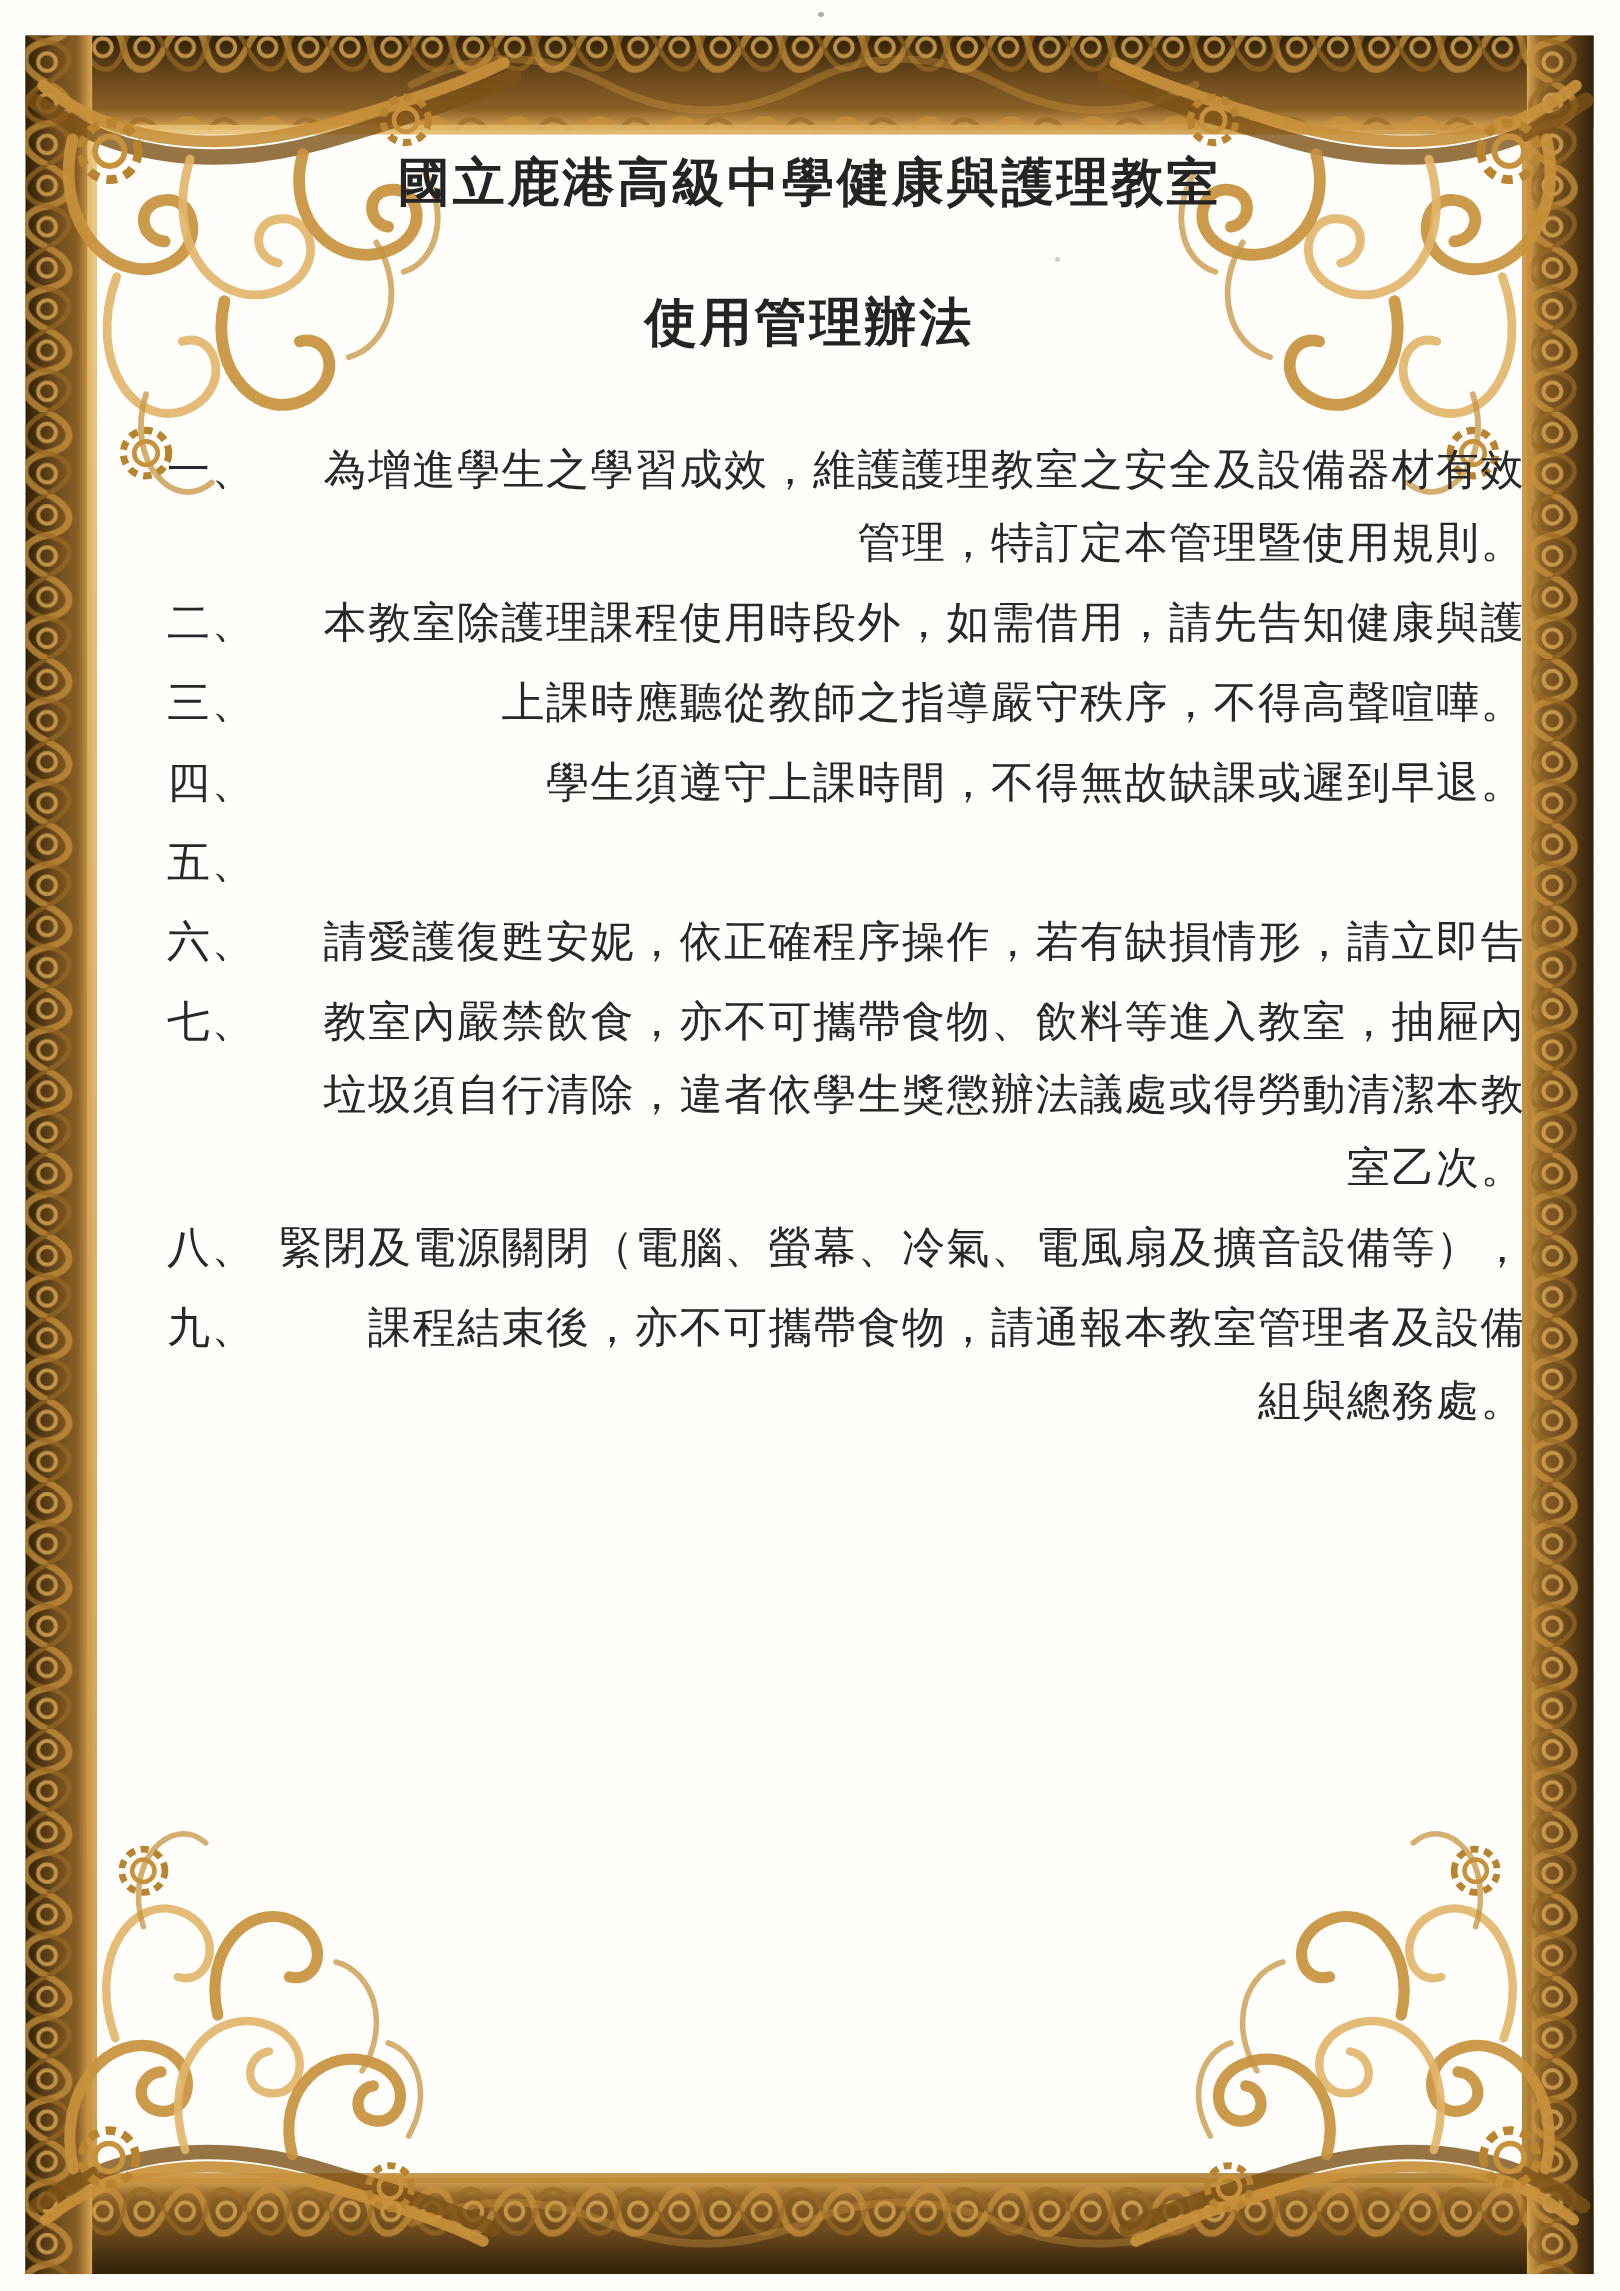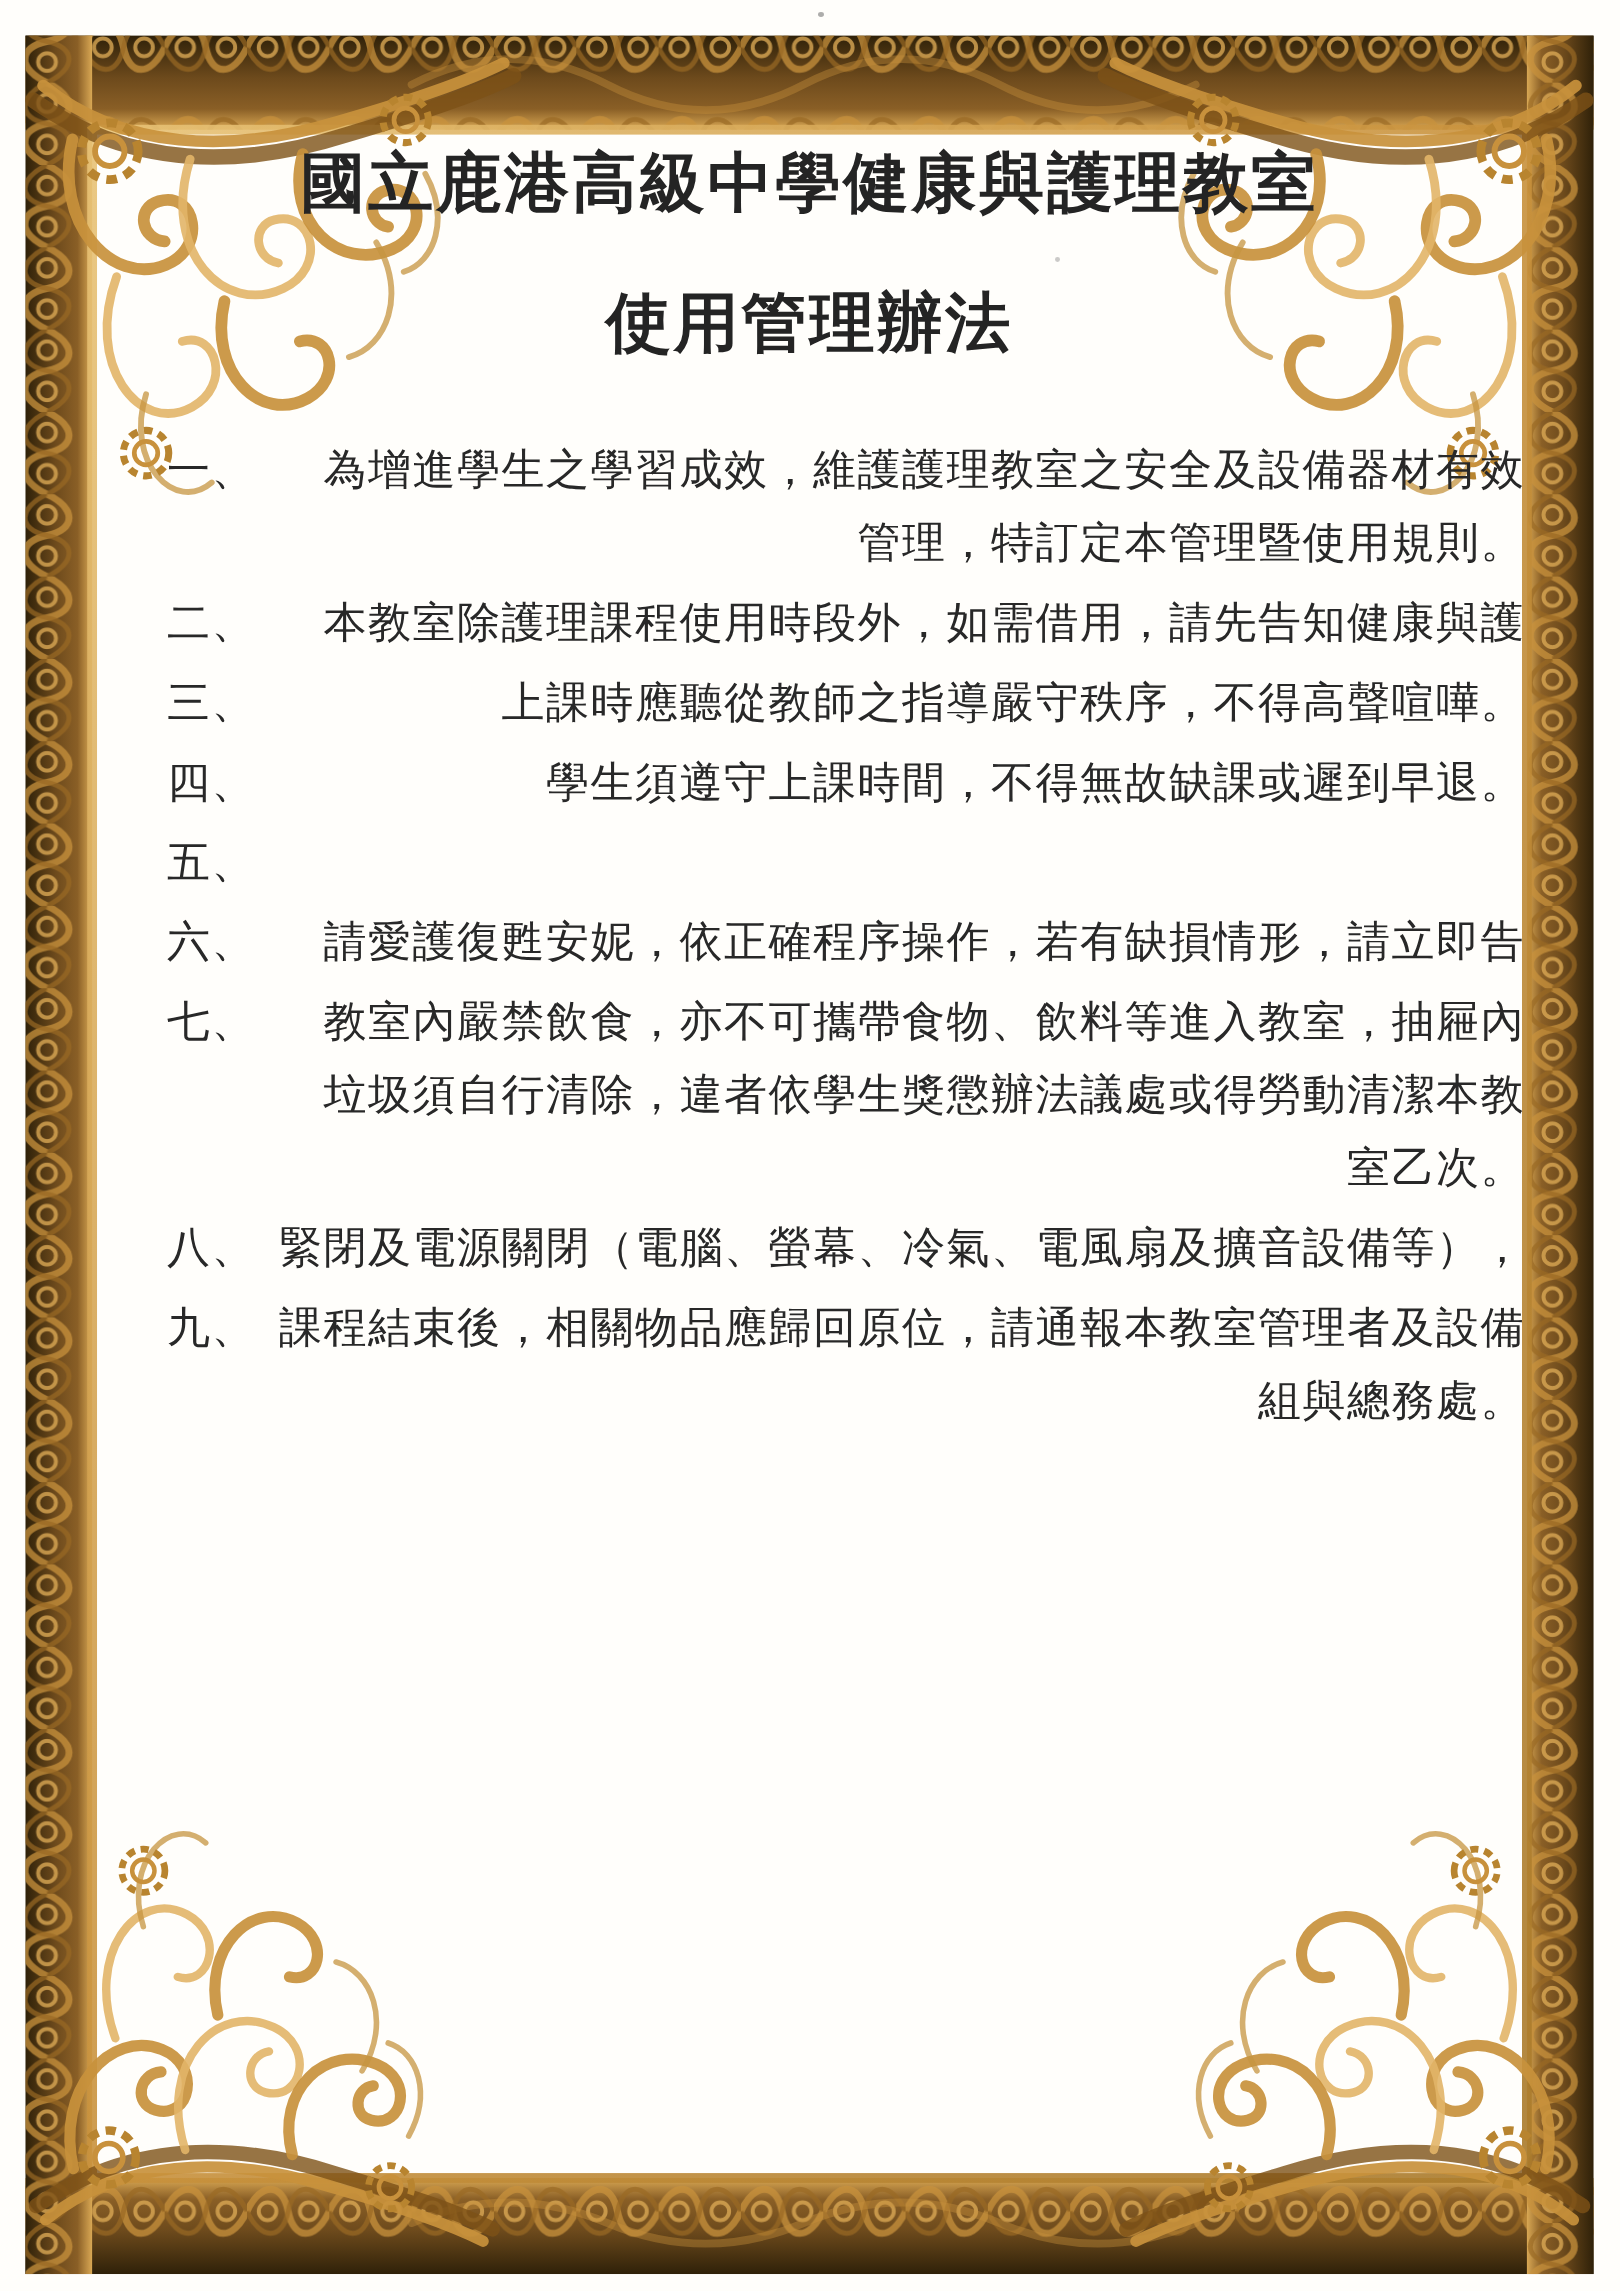--- a/index.html
+++ b/index.html
@@ -14,21 +14,21 @@
   
   .fd{stroke:#7d5117;stroke-width:16;fill:none;stroke-linecap:round;opacity:.80}
   .fg{stroke:#c8913c;stroke-width:12;fill:none;stroke-linecap:round;opacity:.92}
   .fl{stroke:#e2b568;stroke-width:9;fill:none;stroke-linecap:round;opacity:.9}
   .ft{stroke:#c59440;stroke-width:6;fill:none;stroke-linecap:round;opacity:.75}
   .vineLite{stroke:#c8913c;fill:none;stroke-width:8;opacity:.4;stroke-linecap:round}
 
   .content{position:absolute;left:94px;top:35px;width:1431px;color:#262626;}
   .title{
     text-align:center;font-weight:600;margin:78px 0 0 0;
-    font-size:65px;line-height:140px;letter-spacing:2.9px;color:#242424;
+    font-size:52px;line-height:140px;letter-spacing:2.9px;color:#242424;
   }
   .title .t-line{display:block;}
   .rules{
     list-style:none;margin:40px 0 0 0;padding:0 0 0 73px;
     font-size:43px;letter-spacing:1.5px;color:#282828;
   }
   .rule{display:flex;align-items:flex-start;margin:0 0 6.9px 0;}
   .rule .num{flex:none;width:88px;line-height:73px;}
   .rule .lines{flex:1;min-width:0;}
   .rule .line{display:block;white-space:nowrap;line-height:73px;text-align:right;}
@@ -197,20 +197,20 @@
       </li>
       <li class="rule">
         <span class="num">八、</span>
         <span class="lines">
           <span class="line">緊閉及電源關閉（電腦、螢幕、冷氣、電風扇及擴音設備等），</span>
         </span>
       </li>
       <li class="rule">
         <span class="num">九、</span>
         <span class="lines">
-          <span class="line">課程結束後，相關物品應歸回原位，請通報本教室管理者及設備</span>
+          <span class="line">課程結束後，亦不可攜帶食物，請通報本教室管理者及設備</span>
           <span class="line">組與總務處。</span>
         </span>
       </li>
     </ol>
   </div>
 </div>
 
 
 </body></html>

